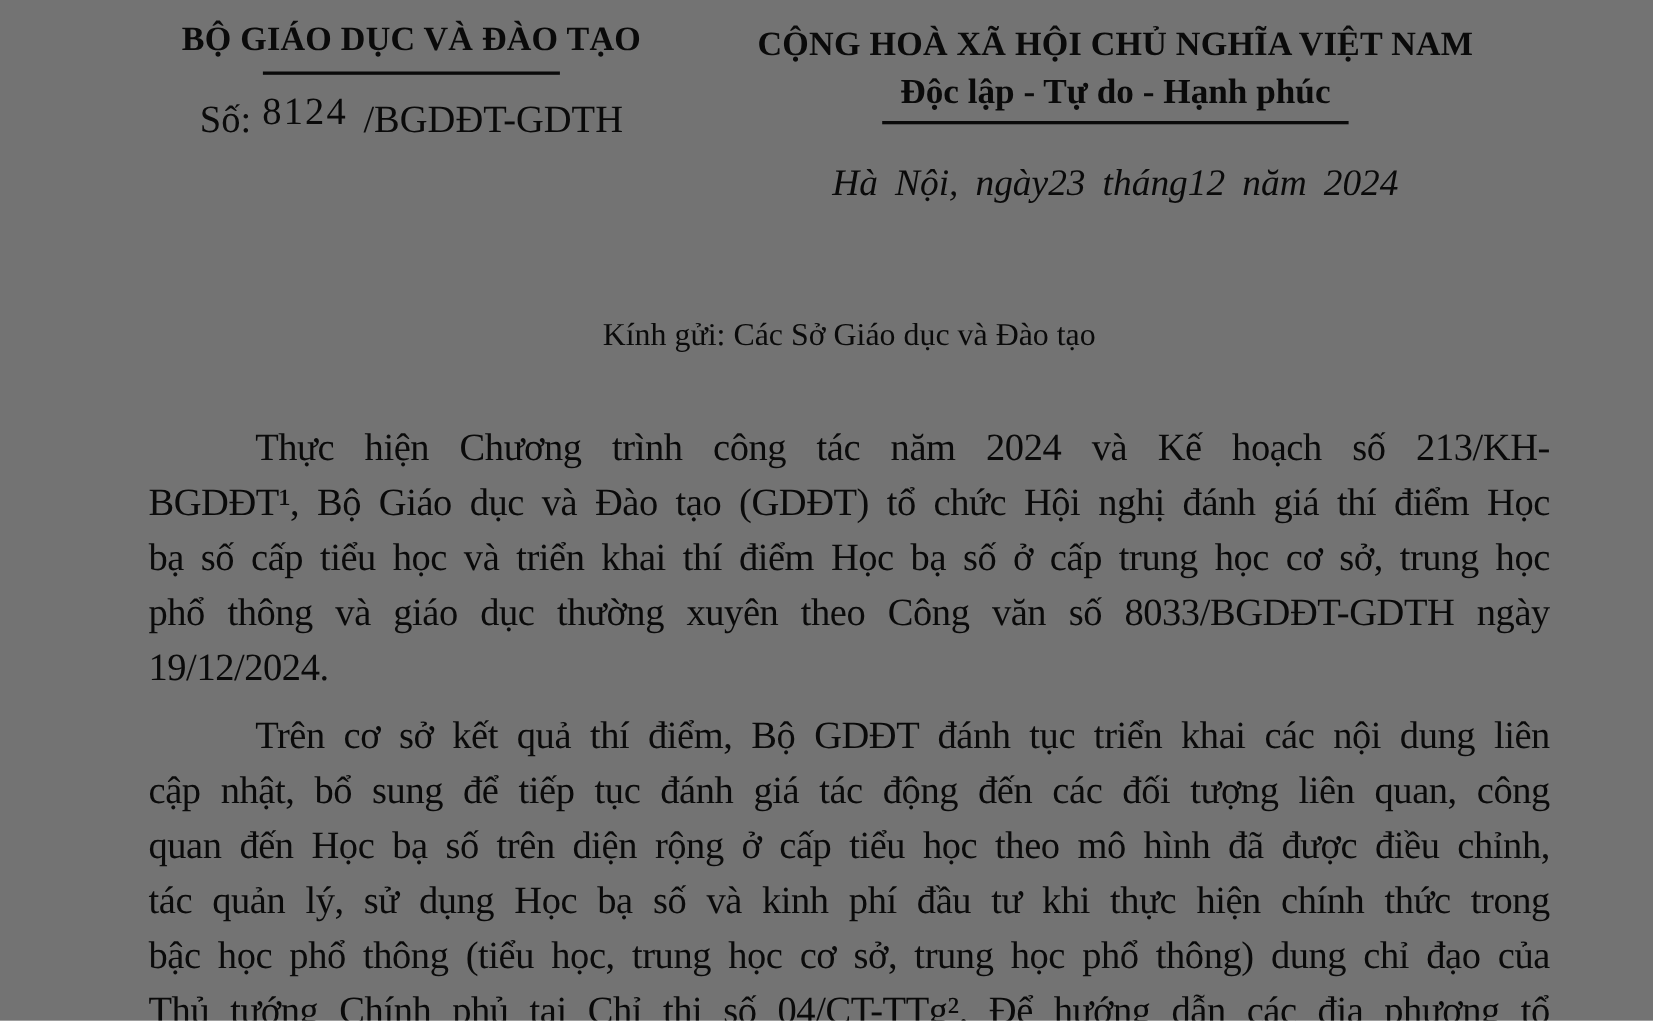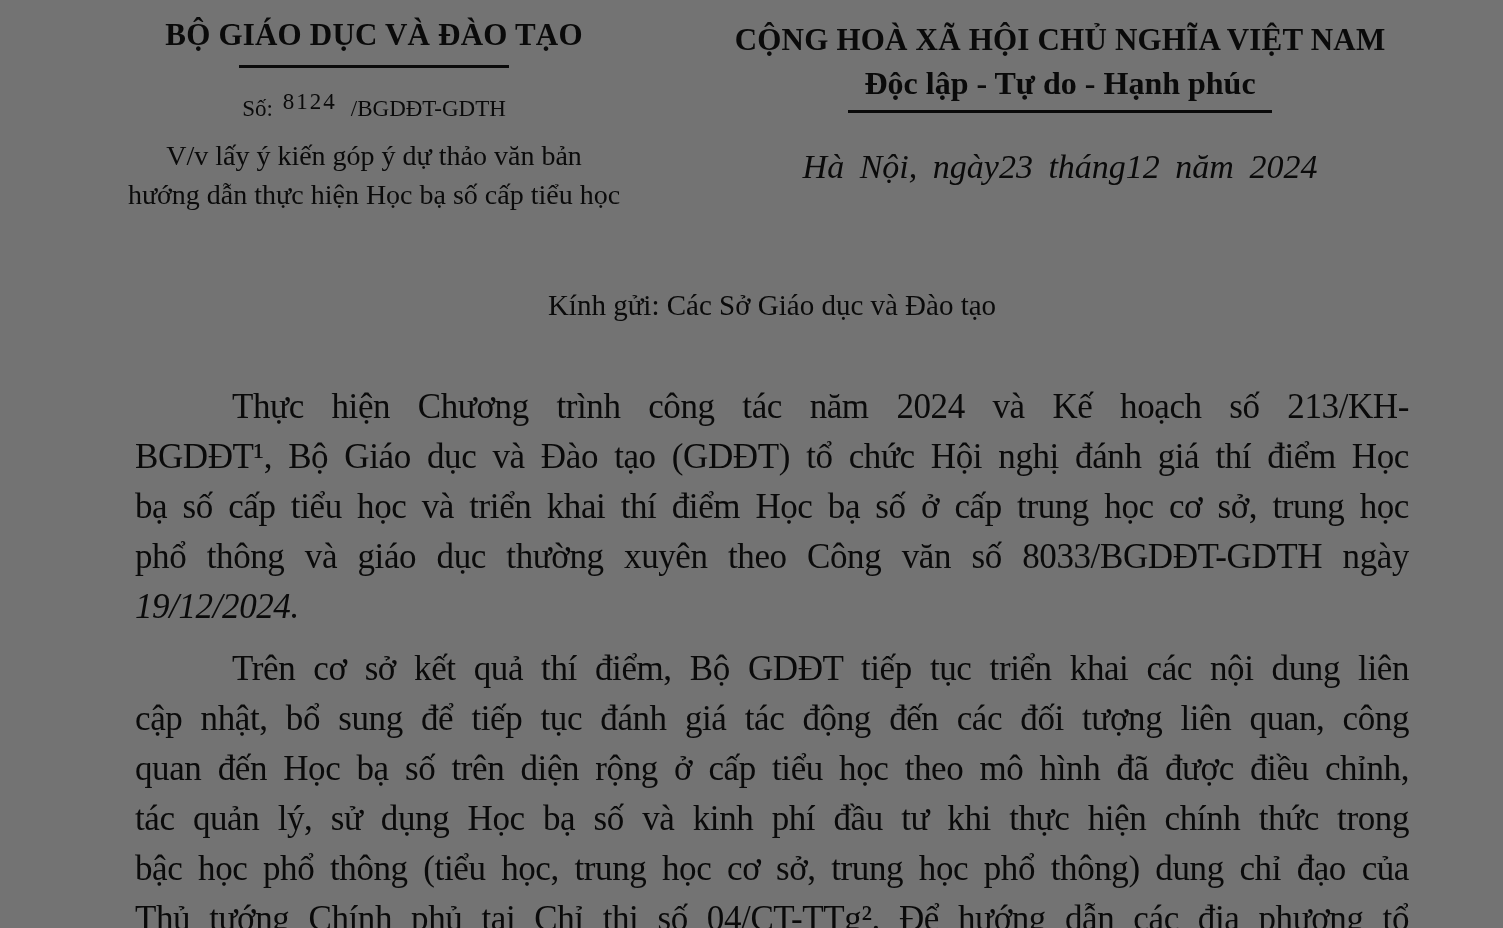--- a/index.html
+++ b/index.html
@@ -20,33 +20,33 @@
     text-align:center;
   }
   .org-name {
     font-weight:bold; font-size:31px; line-height:38px;
     letter-spacing:0.2px; white-space:nowrap;
   }
   .org-underline {
     width:270px; height:3px; background:#0a0a0a; margin:11px auto 0 auto;
   }
   .so-line {
-    margin-top:21px; font-size:23px; line-height:40px; white-space:nowrap;
+    margin-top:21px; font-size:35px; line-height:40px; white-space:nowrap;
   }
   .so-number {
     display:inline-block; position:relative; top:-7px;
     margin:0 14px 0 10px; letter-spacing:2px;
   }
   .subject {
     margin-top:7px; font-size:28px; line-height:39px;
   }
 
   
   .header-right {
-    position:absolute; left:698px; top:20px; width:724px;
+    position:absolute; left:652px; top:20px; width:724px;
     text-align:center;
   }
   .national-title {
     font-weight:bold; font-size:31px; line-height:40px;
     letter-spacing:0.2px; white-space:nowrap;
   }
   .motto {
     font-weight:bold; font-size:32px; line-height:40px; margin-top:3px;
     white-space:nowrap;
   }
@@ -67,36 +67,32 @@
     text-align:center; font-size:29px; line-height:50px; letter-spacing:0;
   }
   .paragraph { margin-top:52px; }
   .paragraph.second { margin-top:12px; }
   .jline {
     height:50px; line-height:50px; overflow:hidden;
     text-align:justify; text-align-last:justify;
     word-spacing:1px;
   }
   .jline.indent { padding-left:97px; }
-  .jline.lastline { text-align-last:left;font-style:italic; }
+  .jline.lastline { text-align-last:left; }
 </style>
 </head>
 <body>
 
 <div class="page">
 
   <div class="header-left">
     <div class="org-name">BỘ GIÁO DỤC VÀ ĐÀO TẠO</div>
     <div class="org-underline"></div>
     <div class="so-line">
       <span>Số:</span><span class="so-number">8124</span><span>/BGDĐT-GDTH</span>
-    </div>
-    <div class="subject">
-      <div>V/v lấy ý kiến góp ý dự thảo văn bản</div>
-      <div>hướng dẫn thực hiện Học bạ số cấp tiểu học</div>
     </div>
   </div>
 
   <div class="header-right">
     <div class="national-title">CỘNG HOÀ XÃ HỘI CHỦ NGHĨA VIỆT NAM</div>
     <div class="motto">Độc lập - Tự do - Hạnh phúc</div>
     <div class="motto-underline"></div>
     <div class="dateline">Hà Nội, ngày23 tháng12 năm 2024</div>
   </div>
 
@@ -105,21 +101,21 @@
 
     <div class="paragraph">
       <div class="jline indent">Thực hiện Chương trình công tác năm 2024 và Kế hoạch số 213/KH-</div>
       <div class="jline">BGDĐT¹, Bộ Giáo dục và Đào tạo (GDĐT) tổ chức Hội nghị đánh giá thí điểm Học</div>
       <div class="jline">bạ số cấp tiểu học và triển khai thí điểm Học bạ số ở cấp trung học cơ sở, trung học</div>
       <div class="jline">phổ thông và giáo dục thường xuyên theo Công văn số 8033/BGDĐT-GDTH ngày</div>
       <div class="jline lastline">19/12/2024.</div>
     </div>
 
     <div class="paragraph second">
-      <div class="jline indent">Trên cơ sở kết quả thí điểm, Bộ GDĐT tiếp tục triển khai các nội dung liên</div>
+      <div class="jline indent">Trên cơ sở kết quả thí điểm, Bộ GDĐT đánh tục triển khai các nội dung liên</div>
       <div class="jline">cập nhật, bổ sung để tiếp tục đánh giá tác động đến các đối tượng liên quan, công</div>
       <div class="jline">quan đến Học bạ số trên diện rộng ở cấp tiểu học theo mô hình đã được điều chỉnh,</div>
       <div class="jline">tác quản lý, sử dụng Học bạ số và kinh phí đầu tư khi thực hiện chính thức trong</div>
       <div class="jline">bậc học phổ thông (tiểu học, trung học cơ sở, trung học phổ thông) dung chỉ đạo của</div>
       <div class="jline">Thủ tướng Chính phủ tại Chỉ thị số 04/CT-TTg². Để hướng dẫn các địa phương tổ</div>
     </div>
   </div>
 
 </div>
 

